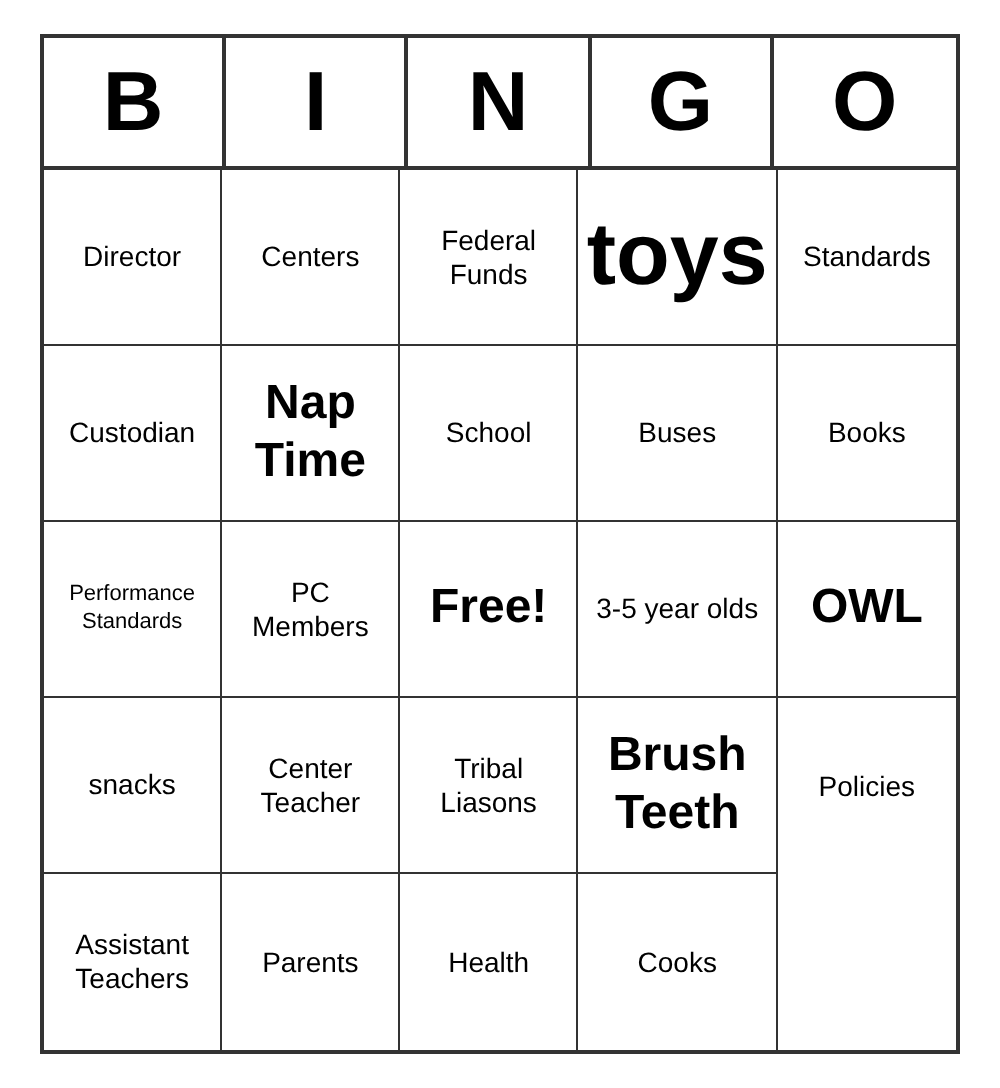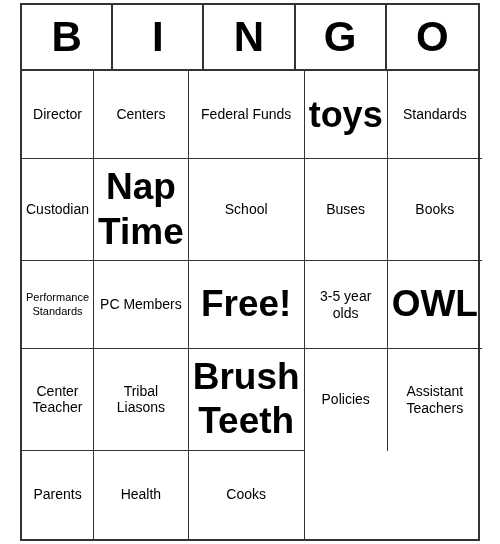--- a/index.html
+++ b/index.html
@@ -50,22 +50,22 @@
     }
     .bingo-cell:nth-last-child(-n+5) {
       border-bottom: none;
     }
     .cell-text {
       line-height: 1.2;
     }
     .size-small { font-size: 11px; }
     .size-normal { font-size: 14px; }
     .size-medium { font-size: 14px; }
-    .size-large { font-size: 37px; font-weight: bold; }
-    .size-xlarge { font-size: 36px; font-weight: bold; }
+    .size-large { font-size: 24px; font-weight: bold; }
+    .size-xlarge { font-size: 44px; font-weight: bold; }
   </style>
 </head>
 <body>
 
 <div class="bingo-card">
   <div class="bingo-header">
   <div class="bingo-header-cell">B</div>
       <div class="bingo-header-cell">I</div>
       <div class="bingo-header-cell">N</div>
       <div class="bingo-header-cell">G</div>
@@ -111,20 +111,23 @@
       <div class="bingo-cell">
         <span class="cell-text size-large">Free!</span>
       </div>
       <div class="bingo-cell">
         <span class="cell-text size-normal">3-5 year olds</span>
       </div>
       <div class="bingo-cell">
         <span class="cell-text size-large">OWL</span>
       </div>
       <div class="bingo-cell">
+        <span class="cell-text size-normal">snacks</span>
+      </div>
+      <div class="bingo-cell">
         <span class="cell-text size-normal">Center Teacher</span>
       </div>
       <div class="bingo-cell">
         <span class="cell-text size-normal">Tribal Liasons</span>
       </div>
       <div class="bingo-cell">
         <span class="cell-text size-large">Brush Teeth</span>
       </div>
       <div class="bingo-cell">
         <span class="cell-text size-normal">Policies</span>

